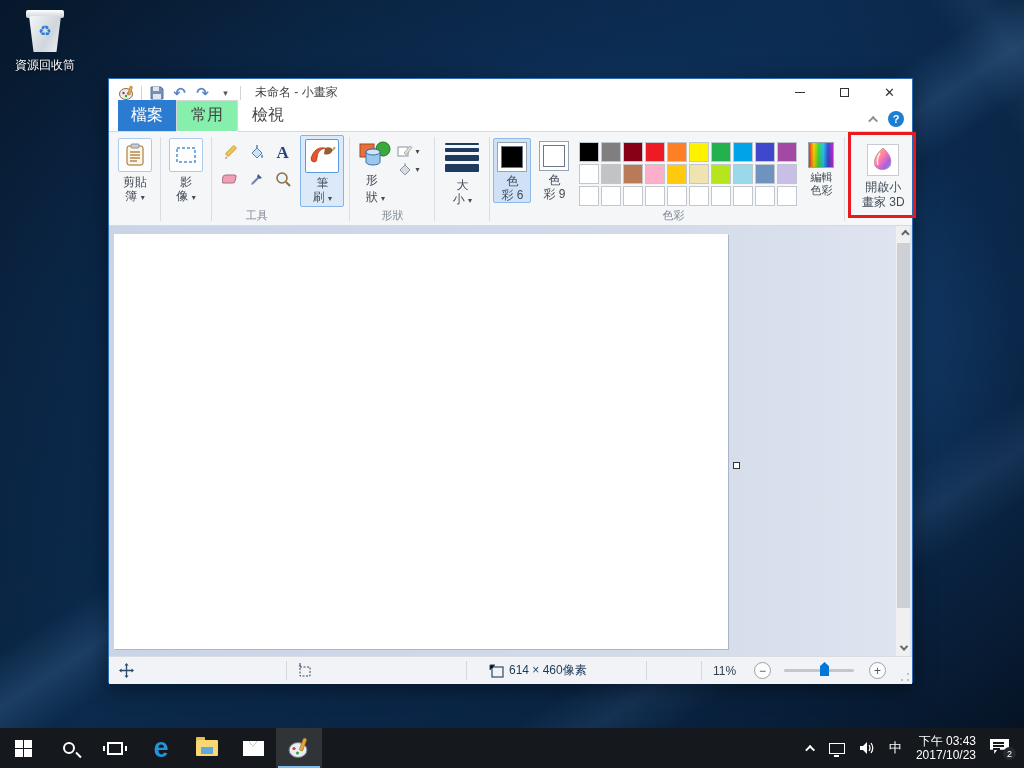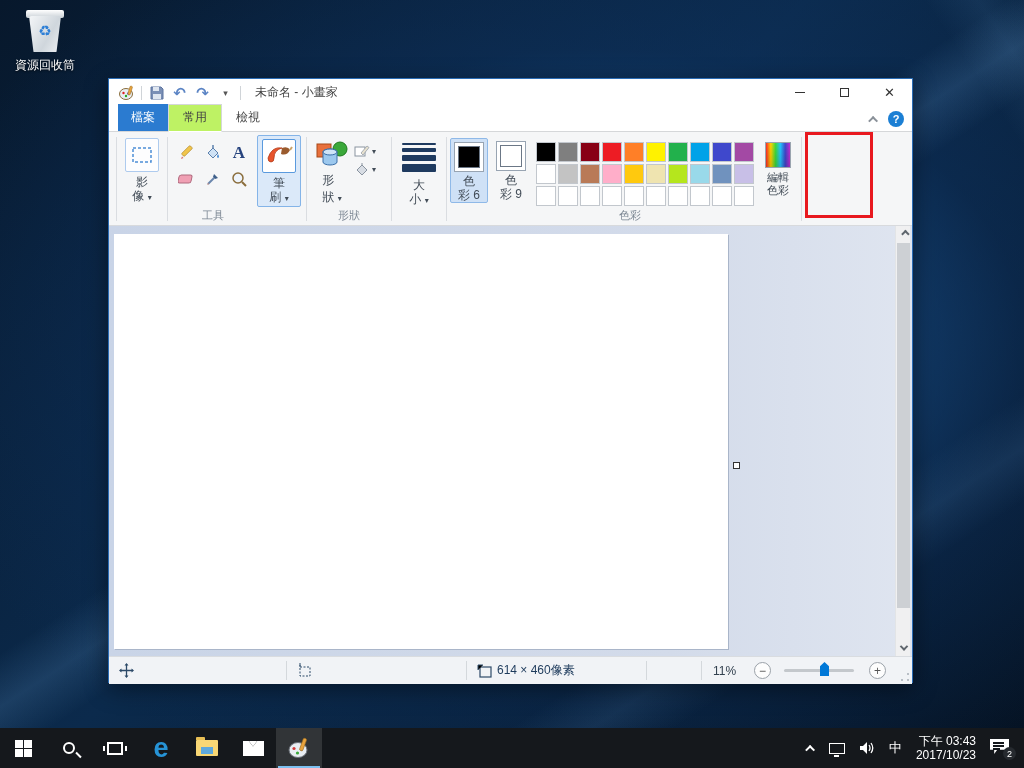--- a/index.html
+++ b/index.html
@@ -41,23 +41,23 @@
   .qat .chev { font-size:9px; color:#555; }
   .win-title { margin-left:14px; color:#444; font-size:12px; }
   .win-controls { position:absolute; right:0; top:0; height:27px; display:flex; }
   .win-btn { width:45px; height:27px; display:flex; align-items:center; justify-content:center; color:#333; }
   .glyph-min { width:10px; height:0; border-top:1px solid #333; }
   .glyph-max { width:9px; height:9px; border:1px solid #333; }
   .glyph-close { font-size:13px; line-height:13px; color:#333; }
 
   
   .tabrow { height:26px; background:#fff; border-bottom:1px solid #d5d7d9; display:flex; align-items:flex-end; position:relative; }
-  .tab { padding:4px 14px 5px; font-size:12px; color:#444; }
+  .tab { padding:4px 14px 5px; font-size:16px; color:#444; }
   .tab.file { background:#2b7bd0; color:#fff; margin-left:9px; padding:5px 13px; }
-  .tab.active { background:#bef264; border:1px solid #d5d7d9; border-bottom:1px solid #fff; margin-bottom:-1px; }
+  .tab.active { background:#86efac; border:1px solid #d5d7d9; border-bottom:1px solid #fff; margin-bottom:-1px; }
   .tab-right { position:absolute; right:8px; top:5px; display:flex; gap:10px; align-items:center; }
   .chev-up { width:7px; height:7px; border-left:2px solid #8a9199; border-top:2px solid #8a9199; transform:rotate(45deg) translateY(2px); }
   .help-btn { width:16px; height:16px; border-radius:50%; background:#1b7fd4; color:#fff; font-size:11px; font-weight:bold;
     display:flex; align-items:center; justify-content:center; }
 
   
   .ribbon { height:94px; background:#f5f6f7; border-bottom:1px solid #d8dadd; display:flex; align-items:stretch; padding:3px 0 0 4px; position:relative; }
   .rdiv { width:1px; background:#dadde1; margin:2px 3px 4px; }
   .rgroup { display:flex; flex-direction:column; align-items:center; position:relative; }
   .grp-label { position:absolute; bottom:2px; left:0; right:0; text-align:center; color:#7d8894; font-size:11px; }
@@ -235,20 +235,32 @@
       <div class="tab active">常用</div>
       <div class="tab">檢視</div>
       <div class="tab-right">
         <div class="chev-up"></div>
         <div class="help-btn">?</div>
       </div>
     </div>
 
     <div class="ribbon">
 
+      <div class="rgroup">
+        <div class="bigbtn">
+          <div class="icon-frame">
+            <svg width="20" height="24" viewBox="0 0 20 24">
+                <rect x="2" y="3" width="16" height="19" rx="2" fill="#fdf6ea" stroke="#9a6b20"></rect>
+                <rect x="6" y="1" width="8" height="4" rx="1" fill="#c9cdd2" stroke="#8b9096"></rect>
+                <path d="M5 9h10M5 12h10M5 15h10M5 18h7" stroke="#b28a4a" stroke-width="1.3"></path>
+              </svg>
+          </div>
+          <div class="lbl"><span>剪貼</span><br><span>簿</span> <span class="dd">▾</span></div>
+        </div>
+      </div>
       <div class="rdiv"></div>
 
       <div class="rgroup">
         <div class="bigbtn">
           <div class="icon-frame">
             <svg width="22" height="18" viewBox="0 0 22 18">
                 <rect x="2" y="2" width="18" height="14" fill="none" stroke="#4d8fd6" stroke-width="1.5" stroke-dasharray="3 2"></rect>
               </svg>
           </div>
           <div class="lbl"><span>影</span><br><span>像</span> <span class="dd">▾</span></div>
@@ -403,20 +415,37 @@
         <div class="editcolors">
           <div class="rainbow"></div>
           <div class="lbl"><span>編輯</span><br><span>色彩</span></div>
         </div>
         <div class="grp-label" style="left:120px; right:auto; width:120px;">色彩</div>
       </div>
       <div class="rdiv"></div>
 
       <div class="rgroup paint3d">
         <div class="red-box"></div>
+        <div class="bigbtn" style="width:56px;">
+          <div class="p3d-frame">
+            <svg width="24" height="26" viewBox="0 0 24 26">
+              <defs>
+                  <linearGradient id="p3dg" x1="0" y1="0" x2="1" y2="1">
+                <stop offset="0" stop-color="#ffd23c"></stop>
+                    <stop offset=".45" stop-color="#ff7ab0"></stop>
+                    <stop offset=".75" stop-color="#b05ae0"></stop>
+                    <stop offset="1" stop-color="#3ec8f0"></stop>
+              </linearGradient>
+                </defs>
+              <path d="M12 1 C20 8 21 14 19 19 a9 8 0 0 1 -15 0 C2 13 5 7 12 1 z" fill="url(#p3dg)" stroke="#9a7ab0" stroke-width=".6"></path>
+              <path d="M9 6 q-4 6 -2 12" stroke="#fff" stroke-width="1.4" fill="none" opacity=".8"></path>
+            </svg>
+          </div>
+          <div class="lbl"><span>開啟小</span><br><span>畫家 3D</span></div>
+        </div>
       </div>
     </div>
 
     <div class="workarea">
       <div class="canvas"></div>
       <div class="handle right-mid"></div>
       <div class="vscroll">
         <div class="vs-arrow" style="top:0;">
             <div class="tri-up"></div>
           </div>
@@ -436,21 +465,21 @@
       </div>
       <div class="sb-div" style="left:177px;"></div>
       <div class="sb-item" style="left:188px;">
         <svg width="16" height="15" viewBox="0 0 16 15">
             <rect x="3" y="4" width="10" height="9" fill="none" stroke="#2d4a68" stroke-dasharray="2 1.5"></rect>
             <path d="M3 2 h0 M3 0 v3" stroke="#2d4a68"></path>
             <path d="M2 3 L4 3 M3 1 l0 0" stroke="#2d4a68"></path>
           </svg>
       </div>
       <div class="sb-div" style="left:357px;"></div>
-      <div class="sb-item" style="left:368px;">
+      <div class="sb-item" style="left:380px;">
         <svg width="15" height="14" viewBox="0 0 15 14">
             <rect x="3" y="3" width="11" height="10" fill="none" stroke="#2d4a68" stroke-width="1.2"></rect>
             <path d="M1 6 V1 h5" stroke="#2d4a68"></path>
           </svg>
         <span style="color:#1e3b5c;">614 × 460像素</span>
       </div>
       <div class="sb-div" style="left:537px;"></div>
       <div class="sb-div" style="left:592px;"></div>
       <div class="sb-item" style="left:604px;">
         <span class="sb-zoom">11%</span>

